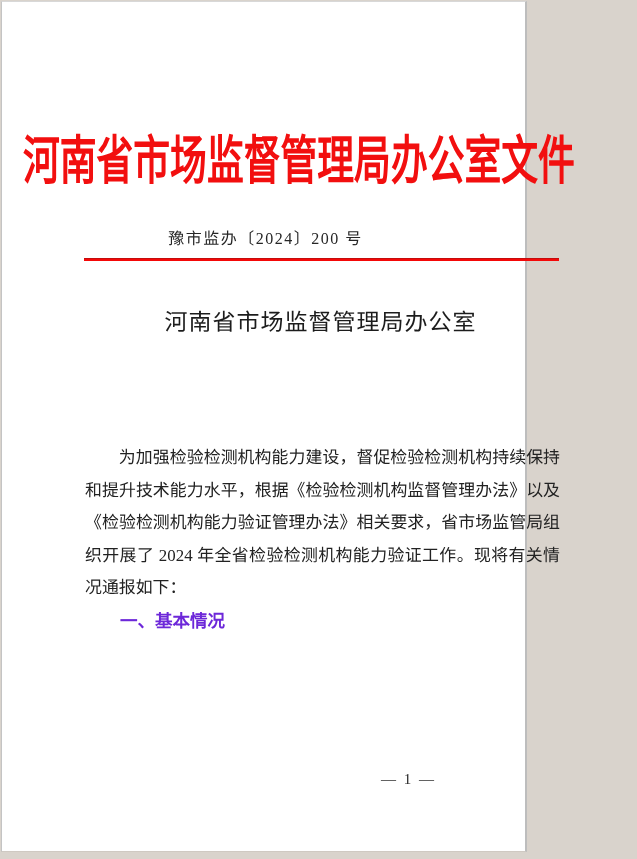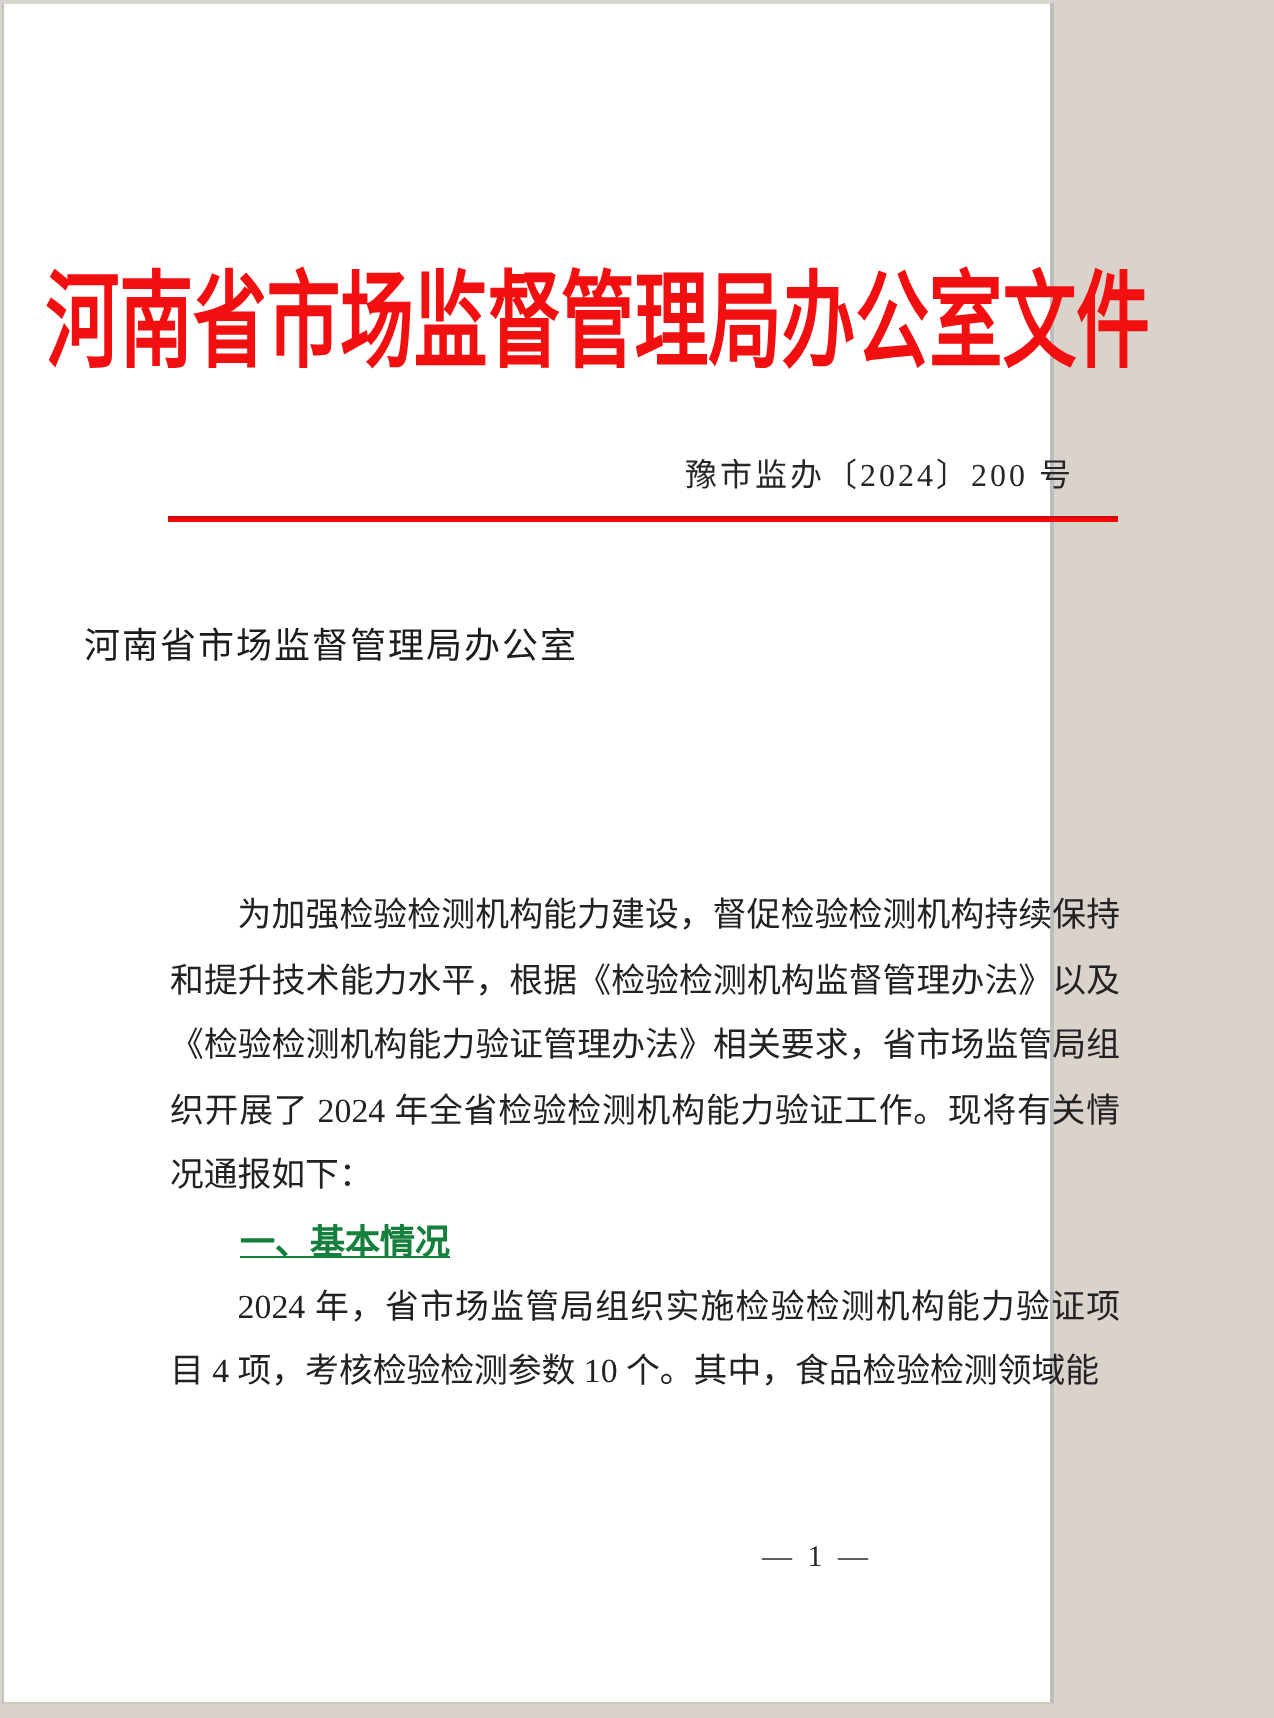--- a/index.html
+++ b/index.html
@@ -47,23 +47,23 @@
     color: #f20f0f;
     transform: scale(0.92, 1.32);
     transform-origin: center center;
     font-family: "Liberation Serif", "DejaVu Serif", serif;
   }
 
   
   .doc-number {
     position: absolute;
     top: 226px;
-    left: 12px;
+    left: 2px;
     width: 100%;
-    text-align: right;
+    text-align: center;
     font-size: 16px;
     line-height: 22px;
     letter-spacing: 1.5px;
     color: #262626;
   }
 
   
   .red-rule {
     position: absolute;
     top: 256px;
@@ -73,22 +73,22 @@
     background: #f40808;
     border-top: 1px solid #c40c0c;
   }
 
   
   .doc-title {
     position: absolute;
     top: 302px;
     left: 40px;
     width: 557px;
-    text-align: left;
-    font-size: 18px;
+    text-align: center;
+    font-size: 23px;
     line-height: 38.5px;
     color: #1c1c1c;
     letter-spacing: 1px;
   }
 
   
   .body-text {
     position: absolute;
     top: 440px;
     left: 83px;
@@ -99,22 +99,21 @@
     color: #222222;
   }
 
   .body-text p { margin: 0; }
   .indent { text-indent: 2em; }
 
   .section-heading {
     font-family: "Liberation Sans", "DejaVu Sans", sans-serif;
     font-weight: 700;
     font-size: 17.5px;
-    color: #15803d;
-    text-decoration: underline;
+    color: #6d28d9;
   }
 
   
   .page-number {
     position: absolute;
     top: 768px;
     right: 89px;
     font-size: 15px;
     line-height: 18px;
     letter-spacing: 2px;
@@ -133,19 +132,18 @@
 
     <div class="red-rule"></div>
 
     <div class="doc-title">
       <div>河南省市场监督管理局办公室</div>
     </div>
 
     <div class="body-text">
       <p class="indent">为加强检验检测机构能力建设，督促检验检测机构持续保持和提升技术能力水平，根据《检验检测机构监督管理办法》以及《检验检测机构能力验证管理办法》相关要求，省市场监管局组织开展了 2024 年全省检验检测机构能力验证工作。现将有关情况通报如下：</p>
       <p class="indent section-heading">一、基本情况</p>
-      <p class="indent">2024 年，省市场监管局组织实施检验检测机构能力验证项目 4 项，考核检验检测参数 10 个。其中，食品检验检测领域能</p>
     </div>
 
     <div class="page-number">— 1 —</div>
 
   </div>
 </div>
 
 </body></html>

